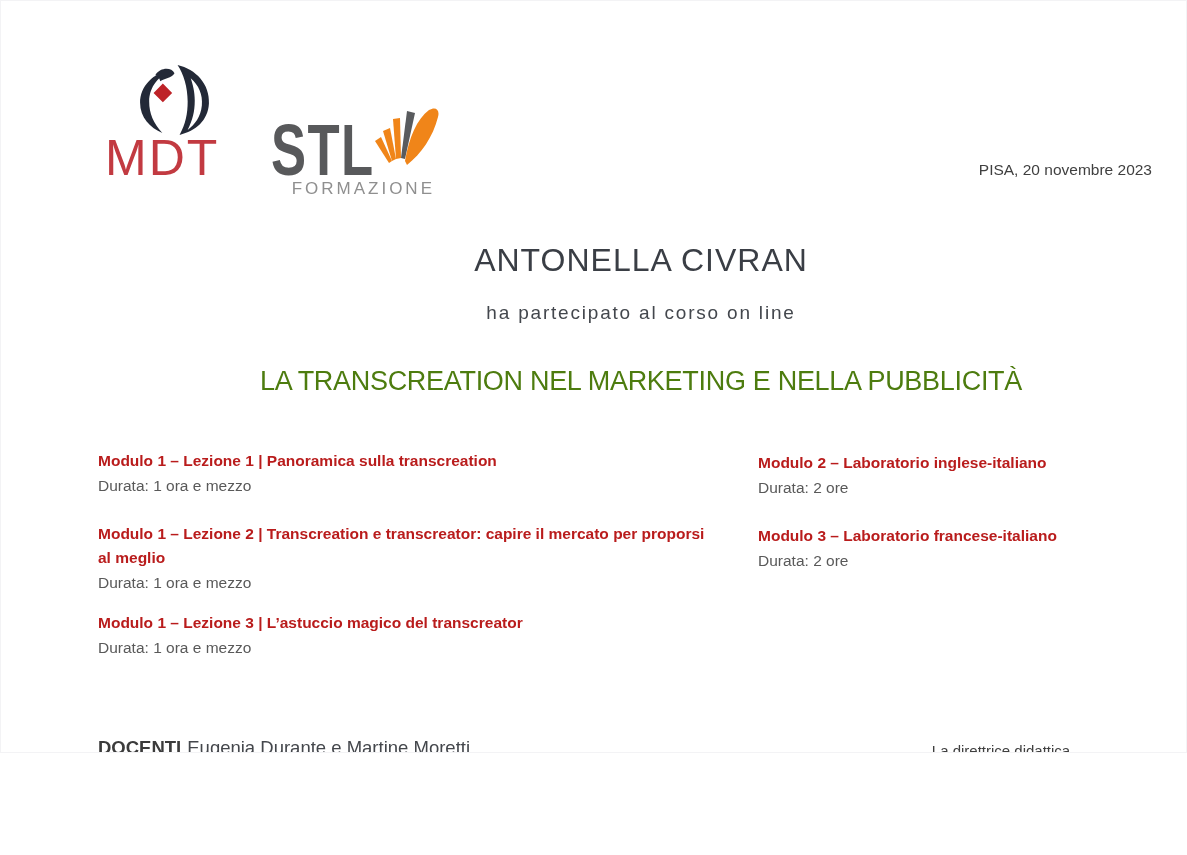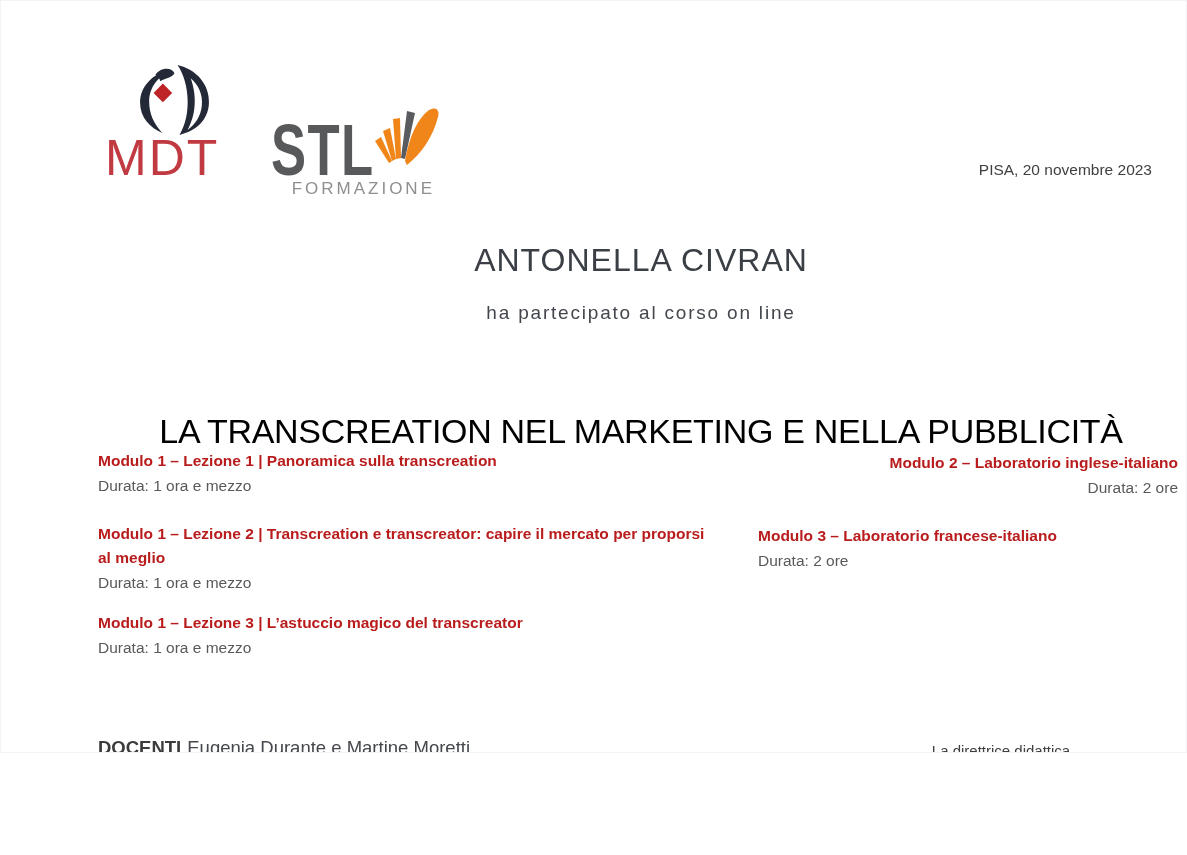--- a/index.html
+++ b/index.html
@@ -35,36 +35,36 @@
 
   
   .center-band { position:absolute; left:97px; width:1086px; text-align:center; }
   .recipient-name {
     top:243px; font-size:32px; line-height:1; letter-spacing:1px; color:#3a3e45;
   }
   .participation {
     top:301px; font-size:19px; letter-spacing:1.8px; color:#43474d;
   }
   .course-title {
-    top:366px; font-size:34px; line-height:1.1; letter-spacing:-0.3px;
-    color:#000000; white-space:nowrap;margin-top:46px;
+    top:366px; font-size:27px; line-height:1.1; letter-spacing:-0.3px;
+    color:#4d7c0f; white-space:nowrap;
   }
 
   
   .module { position:absolute; }
   .module .m-title {
     font-size:15.5px; font-weight:700; color:#b91c1c; line-height:24px;
   }
   .module .m-duration {
     font-size:15.5px; color:#595959; line-height:24px; margin-top:1px;
   }
   .col-left { left:97px; width:620px; }
   .col-right { left:757px; width:420px; }
   .mL1 { top:448px; } .mL2 { top:521px; } .mL3 { top:610px; }
-  .mR1 { top:450px;text-align:right; } .mR2 { top:523px; }
+  .mR1 { top:450px; } .mR2 { top:523px; }
 
   
   .teachers {
     position:absolute; left:97px; top:735px; font-size:18.5px; color:#44474c;
     line-height:24px;
     text-align:right;
   }
   .teachers .t-label { font-weight:700; color:#3b3b3b; margin-right:6px; }
   .director {
     position:absolute; left:880px; top:740px; width:240px; text-align:center;

